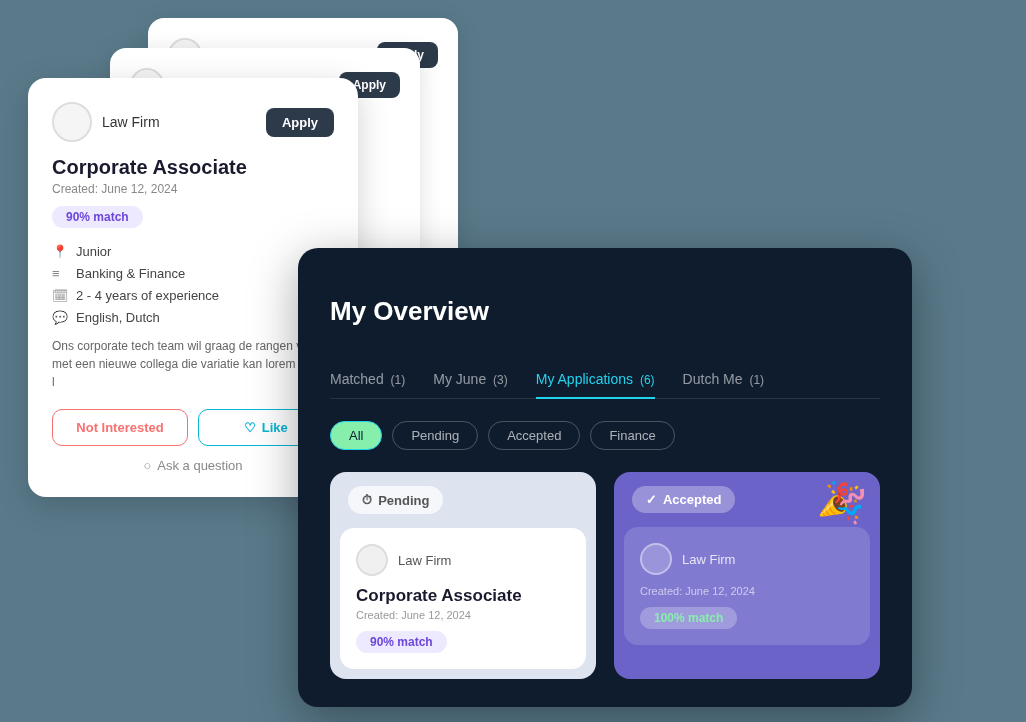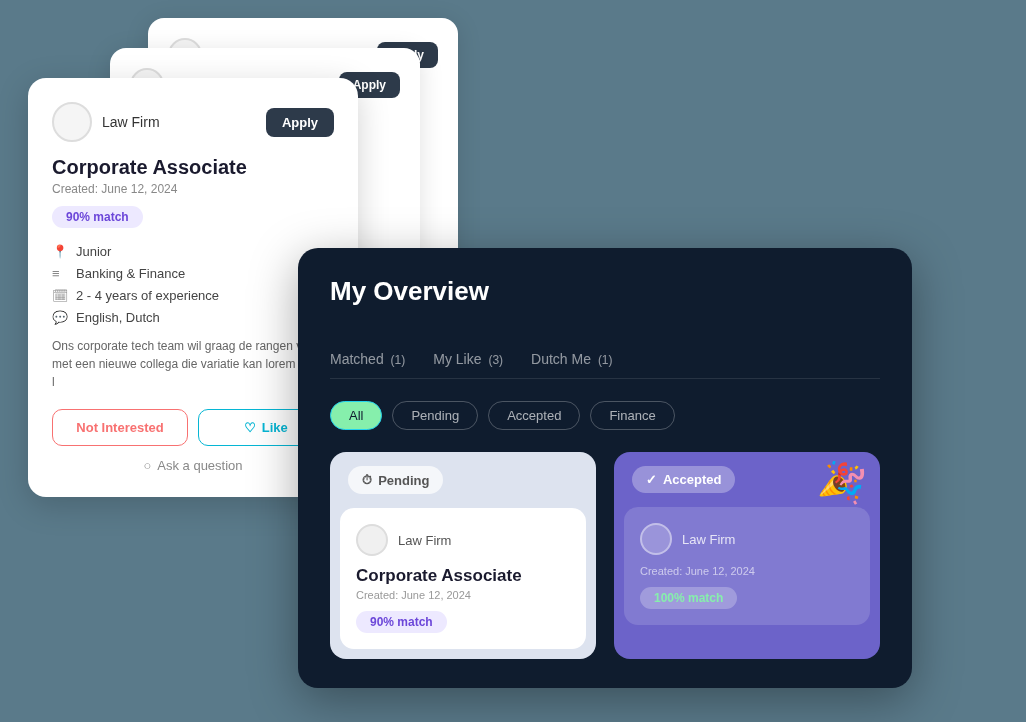--- a/index.html
+++ b/index.html
@@ -185,21 +185,21 @@
 
     
     .overview-panel {
       position: absolute;
       top: 248px;
       left: 298px;
       width: 614px;
       background: #0f1c2e;
       border-radius: 20px;
       box-shadow: 0 12px 48px rgba(0,0,0,0.35);
-      padding: 28px 32px 28px;
+      padding: 48px 32px 28px;
       z-index: 20;
       min-height: 440px;
     }
     .overview-title {
       font-size: 26px;
       font-weight: 700;
       color: #fff;
       margin-bottom: 22px;
     }
     .nav-tabs {
@@ -470,22 +470,26 @@
 
 <div class="overview-panel">
   <div class="overview-title">My Overview</div>
 
   <div class="nav-tabs">
     <div class="nav-tab">
       <span>Matched</span>
       <span class="count">(1)</span>
     </div>
     <div class="nav-tab">
-      <span>My Like</span>
+      <span>My June</span>
       <span class="count">(3)</span>
+    </div>
+    <div class="nav-tab active">
+      <span>My Applications</span>
+      <span class="count">(6)</span>
     </div>
     <div class="nav-tab">
       <span>Dutch Me</span>
       <span class="count">(1)</span>
     </div>
   </div>
 
   <div class="filter-pills">
     <button class="filter-pill active">All</button>
     <button class="filter-pill inactive">Pending</button>

